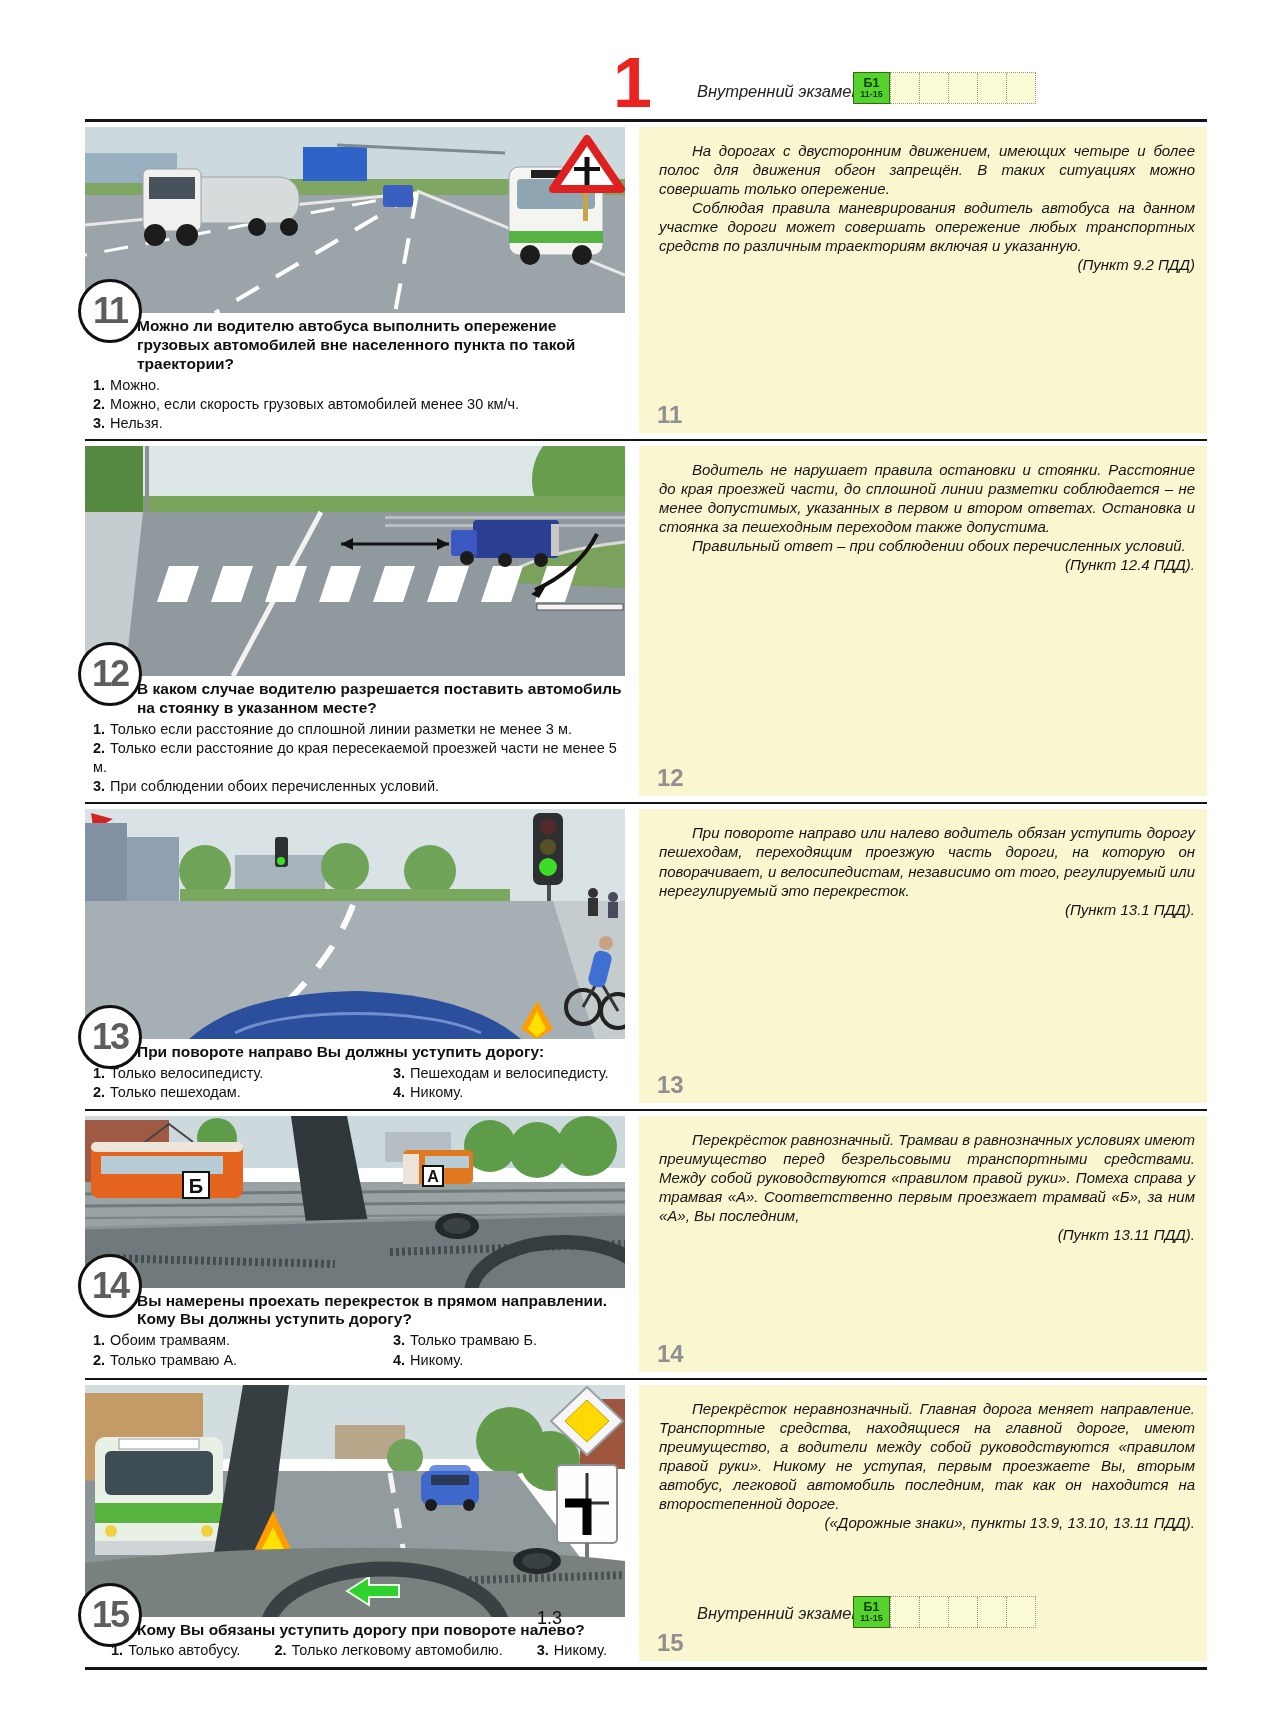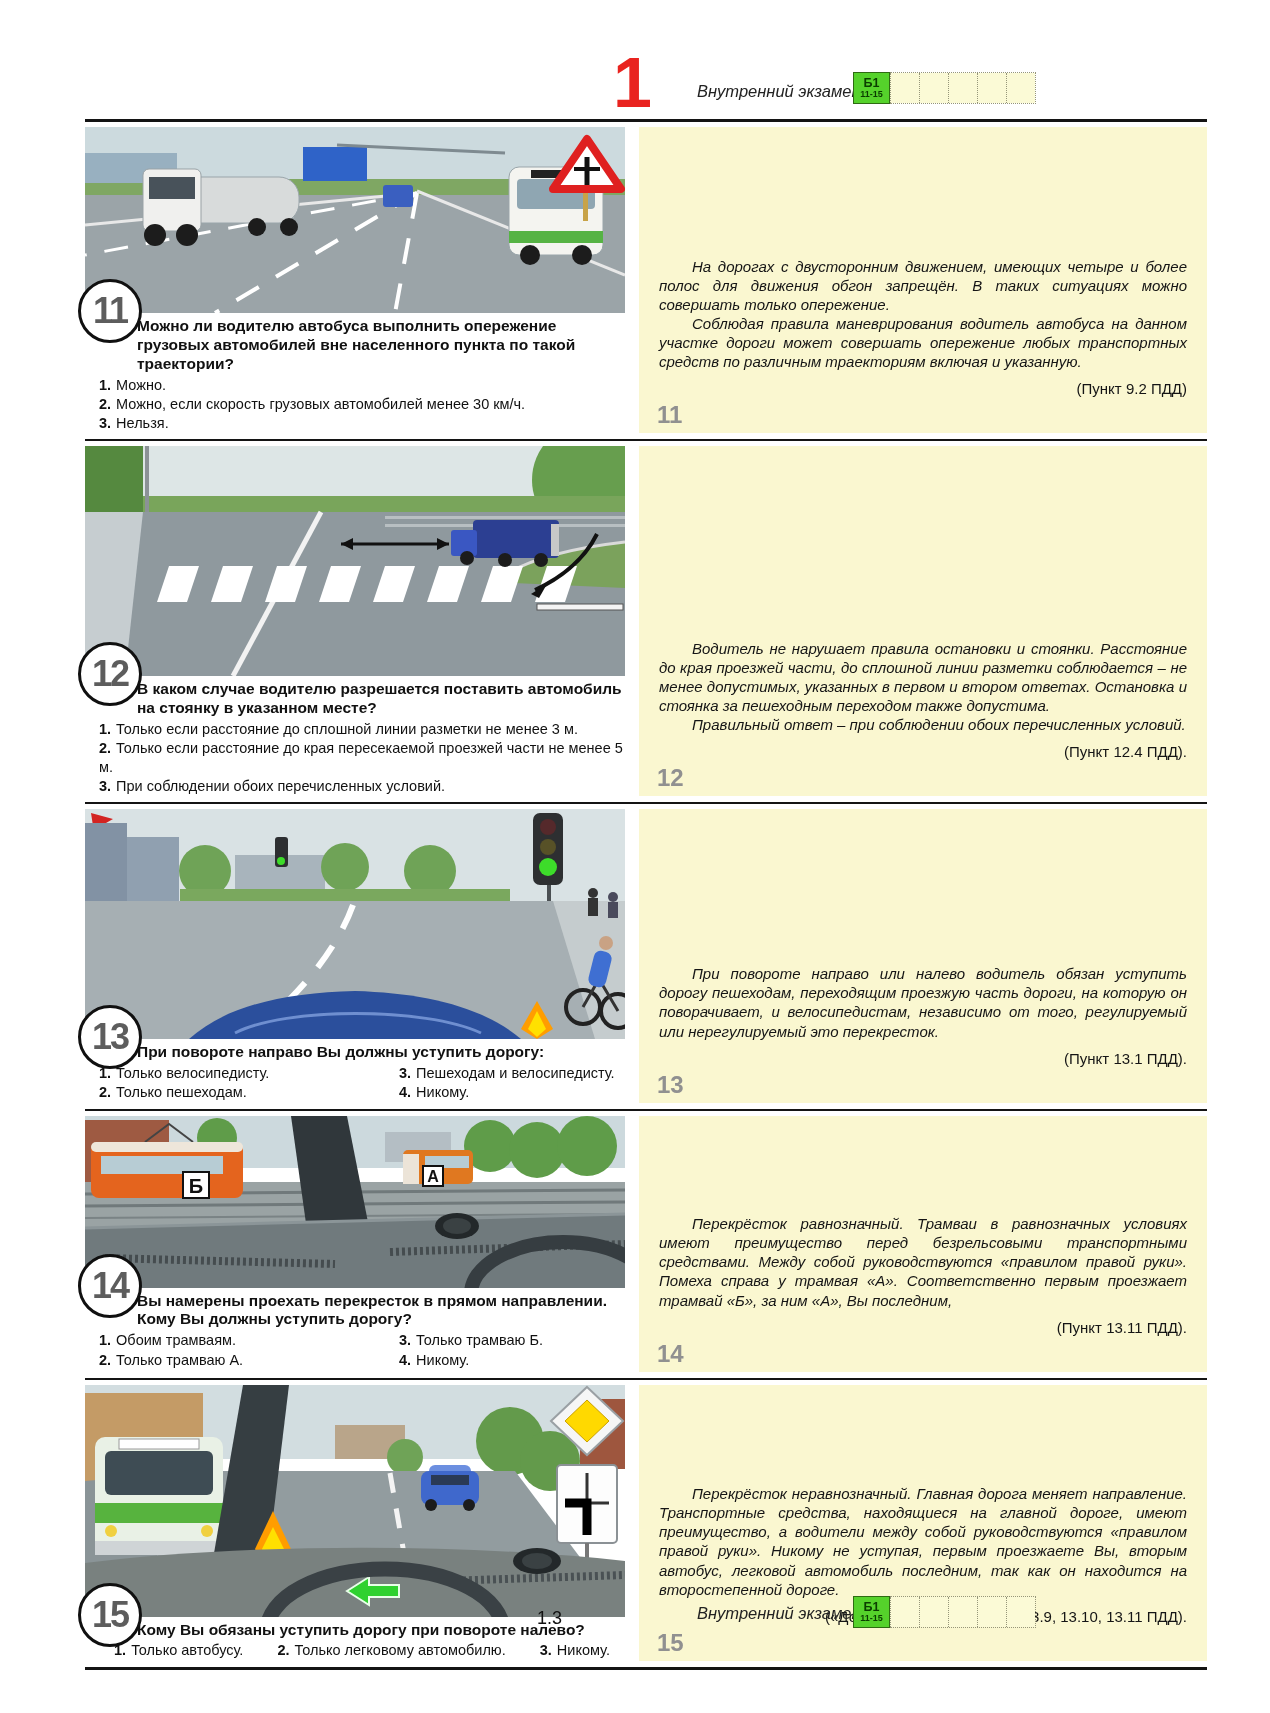--- a/index.html
+++ b/index.html
@@ -26,28 +26,28 @@
   
   .block { display:flex; gap:14px; border-bottom:2px solid #141414; padding:5px 0 6px 0; align-items:stretch; }
   .block.last { border-bottom:3px solid #141414; }
   .left { width:540px; flex:none; }
   .scene { position:relative; width:540px; }
   .scene svg { display:block; width:540px; }
   .qcircle { position:absolute; left:-7px; bottom:-30px; width:64px; height:64px; border-radius:50%;
              background:#fff; border:3px solid #101010; display:flex; align-items:center; justify-content:center; z-index:3; }
   .qcircle span { font-size:36px; font-weight:bold; color:#5d5d5d; letter-spacing:-2px; }
   .q-text { margin:4px 0 2px 52px; font-weight:bold; font-size:15.5px; line-height:1.22; }
-  .opts { margin-left:14px; font-size:14.5px; line-height:1.32; }
+  .opts { margin-left:8px; font-size:14.5px; line-height:1.32; }
   .opt-num { font-weight:bold; margin-right:5px; }
   .opts-grid2 { display:grid; grid-auto-flow:column; grid-template-rows:repeat(2,auto); grid-template-columns:300px 1fr; }
   .opts-row3 { display:flex; gap:34px;justify-content:center; }
 
-  .explain { flex:1; background:#faf7d0; position:relative; display:flex; flex-direction:column; justify-content:flex-end; padding:14px 20px 36px 20px; }
+  .explain { flex:1; background:#faf7d0; position:relative; display:flex; flex-direction:column; justify-content:flex-start; padding:14px 12px 36px 20px; }
   .exp-text p { font-style:italic; font-size:15px; line-height:1.27; text-align:justify; text-indent:2.2em; color:#151515; }
-  .exp-ref { font-size:15px; text-align:right; color:#151515; margin-top:9px; }
+  .exp-ref { font-style:italic; font-size:15px; text-align:right; color:#151515; margin-top:1px; }
   .exp-num { position:absolute; left:18px; bottom:4px; font-size:24px; font-weight:bold; color:#909090; }
 </style>
 </head>
 <body>
 
 <div class="content">
 
   <div class="header">
     <div class="h-one">1</div>
     <div class="exam-label">Внутренний экзамен</div>

